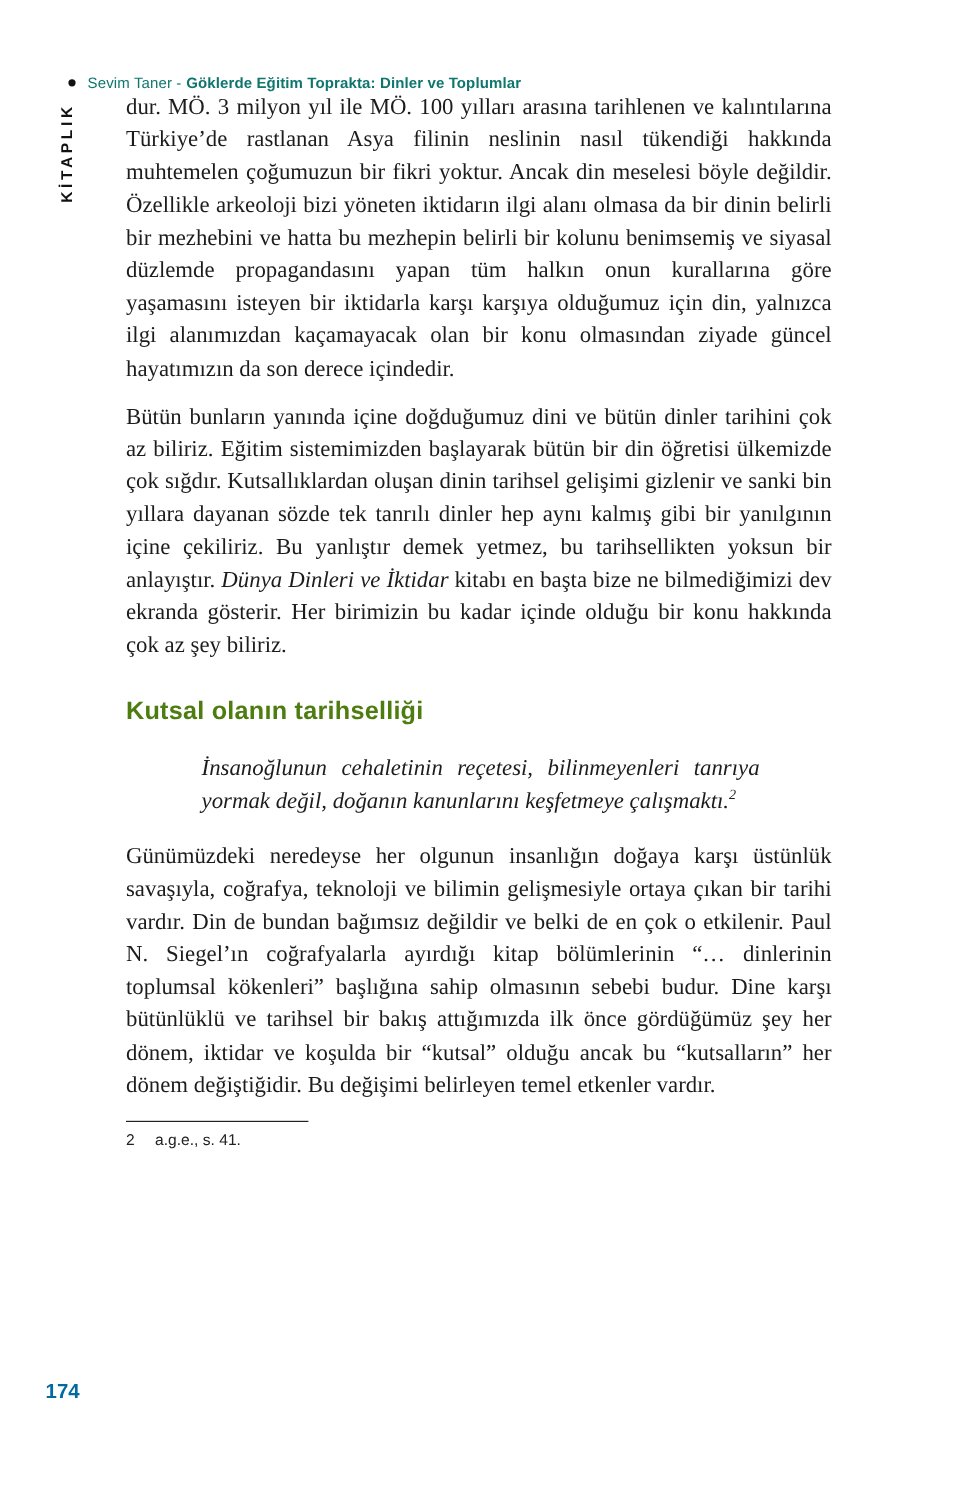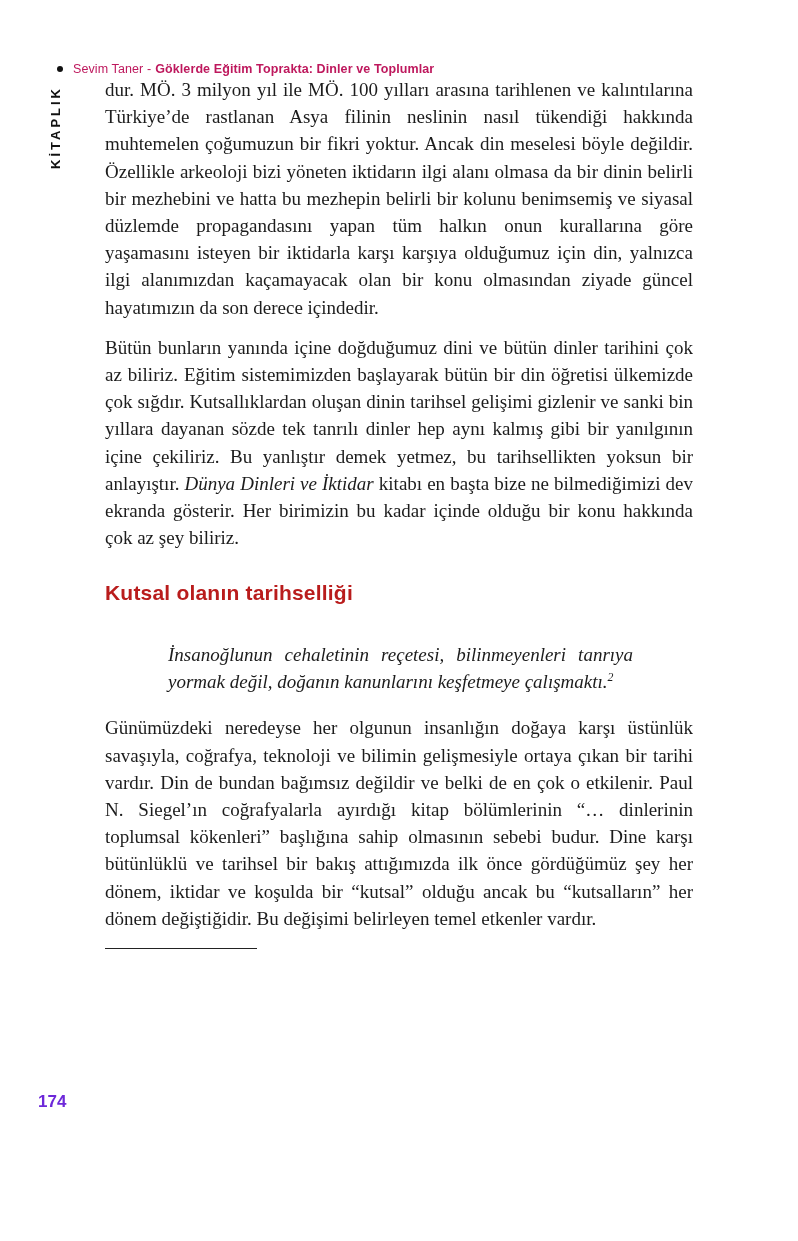--- a/index.html
+++ b/index.html
@@ -14,21 +14,21 @@
 
   
   .running-header {
     position: absolute;
     left: 57px;
     top: 62px;
     display: flex;
     align-items: center;
     font-family: "Liberation Sans", sans-serif;
     font-size: 12.5px;
-    color: #be185d;
+    color: #0f766e;
     letter-spacing: 0.1px;
     white-space: nowrap;
   }
   .bullet {
     width: 6px; height: 6px;
     background: #111;
     border-radius: 50%;
     margin-right: 10px;
     flex: 0 0 auto;
   }
@@ -61,24 +61,24 @@
     line-height: 27.2px;
     text-align: justify;
     margin-bottom: 13px;
   }
   .para .italic { font-style: italic; }
 
   .section-heading {
     font-family: "Liberation Sans", sans-serif;
     font-weight: 700;
     font-size: 21px;
-    color: #b91c1c;
+    color: #4d7c0f;
     letter-spacing: 0.2px;
     margin-top: 30px;
-    margin-bottom: 36px;
+    margin-bottom: 22px;
   }
 
   .blockquote {
     font-style: italic;
     font-size: 19px;
     line-height: 27px;
     text-align: justify;
     margin: 0 60px 19px 63px;
   }
   sup {
@@ -96,25 +96,25 @@
   .footnote {
     font-family: "Liberation Sans", sans-serif;
     font-size: 13px;
     color: #222;
   }
   .footnote .fn-num { display: inline-block; margin-right: 17px; }
 
   .page-number {
     position: absolute;
     left: 38px;
-    top: 1092px;
+    top: 1150px;
     font-family: "Liberation Sans", sans-serif;
     font-weight: 700;
     font-size: 17px;
-    color: #6d28d9;
+    color: #0369a1;
   }
 </style>
 </head>
 <body>
 
 <header class="running-header">
   <span class="bullet"></span>
   <span class="header-author">Sevim Taner -</span>
   <span class="header-title">Göklerde Eğitim Toprakta: Dinler ve Toplumlar</span>
 </header>
@@ -128,16 +128,19 @@
   <p class="para"><span>Bütün bunların yanında içine doğduğumuz dini ve bütün dinler tarihini çok az biliriz. Eğitim sistemimizden başlayarak bütün bir din öğretisi ülkemizde çok sığdır. Kutsallıklardan oluşan dinin tarihsel gelişimi gizlenir ve sanki bin yıllara dayanan sözde tek tanrılı dinler hep aynı kalmış gibi bir yanılgının içine çekiliriz. Bu yanlıştır demek yetmez, bu tarihsellikten yoksun bir anlayıştır. </span><span class="italic">Dünya Dinleri ve İktidar</span><span> kitabı en başta bize ne bilmediğimizi dev ekranda gösterir. Her birimizin bu kadar içinde olduğu bir konu hakkında çok az şey biliriz.</span></p>
 
   <h2 class="section-heading">Kutsal olanın tarihselliği</h2>
 
   <blockquote class="blockquote"><span>İnsanoğlunun cehaletinin reçetesi, bilinmeyenleri tanrıya yormak değil, doğanın kanunlarını keşfetmeye çalışmaktı.</span><sup>2</sup></blockquote>
 
   <p class="para">Günümüzdeki neredeyse her olgunun insanlığın doğaya karşı üstünlük savaşıyla, coğrafya, teknoloji ve bilimin gelişmesiyle ortaya çıkan bir tarihi vardır. Din de bundan bağımsız değildir ve belki de en çok o etkilenir. Paul N. Siegel’ın coğrafyalarla ayırdığı kitap bölümlerinin “… dinlerinin toplumsal kökenleri” başlığına sahip olmasının sebebi budur. Dine karşı bütünlüklü ve tarihsel bir bakış attığımızda ilk önce gördüğümüz şey her dönem, iktidar ve koşulda bir “kutsal” olduğu ancak bu “kutsalların” her dönem değiştiğidir. Bu değişimi belirleyen temel etkenler vardır.</p>
 
   <hr class="footnote-rule">
 
+  <div class="footnote">
+    <span class="fn-num">2</span><span>a.g.e., s. 41.</span>
+  </div>
 
 </main>
 
 <div class="page-number">174</div>
 
 </body></html>

